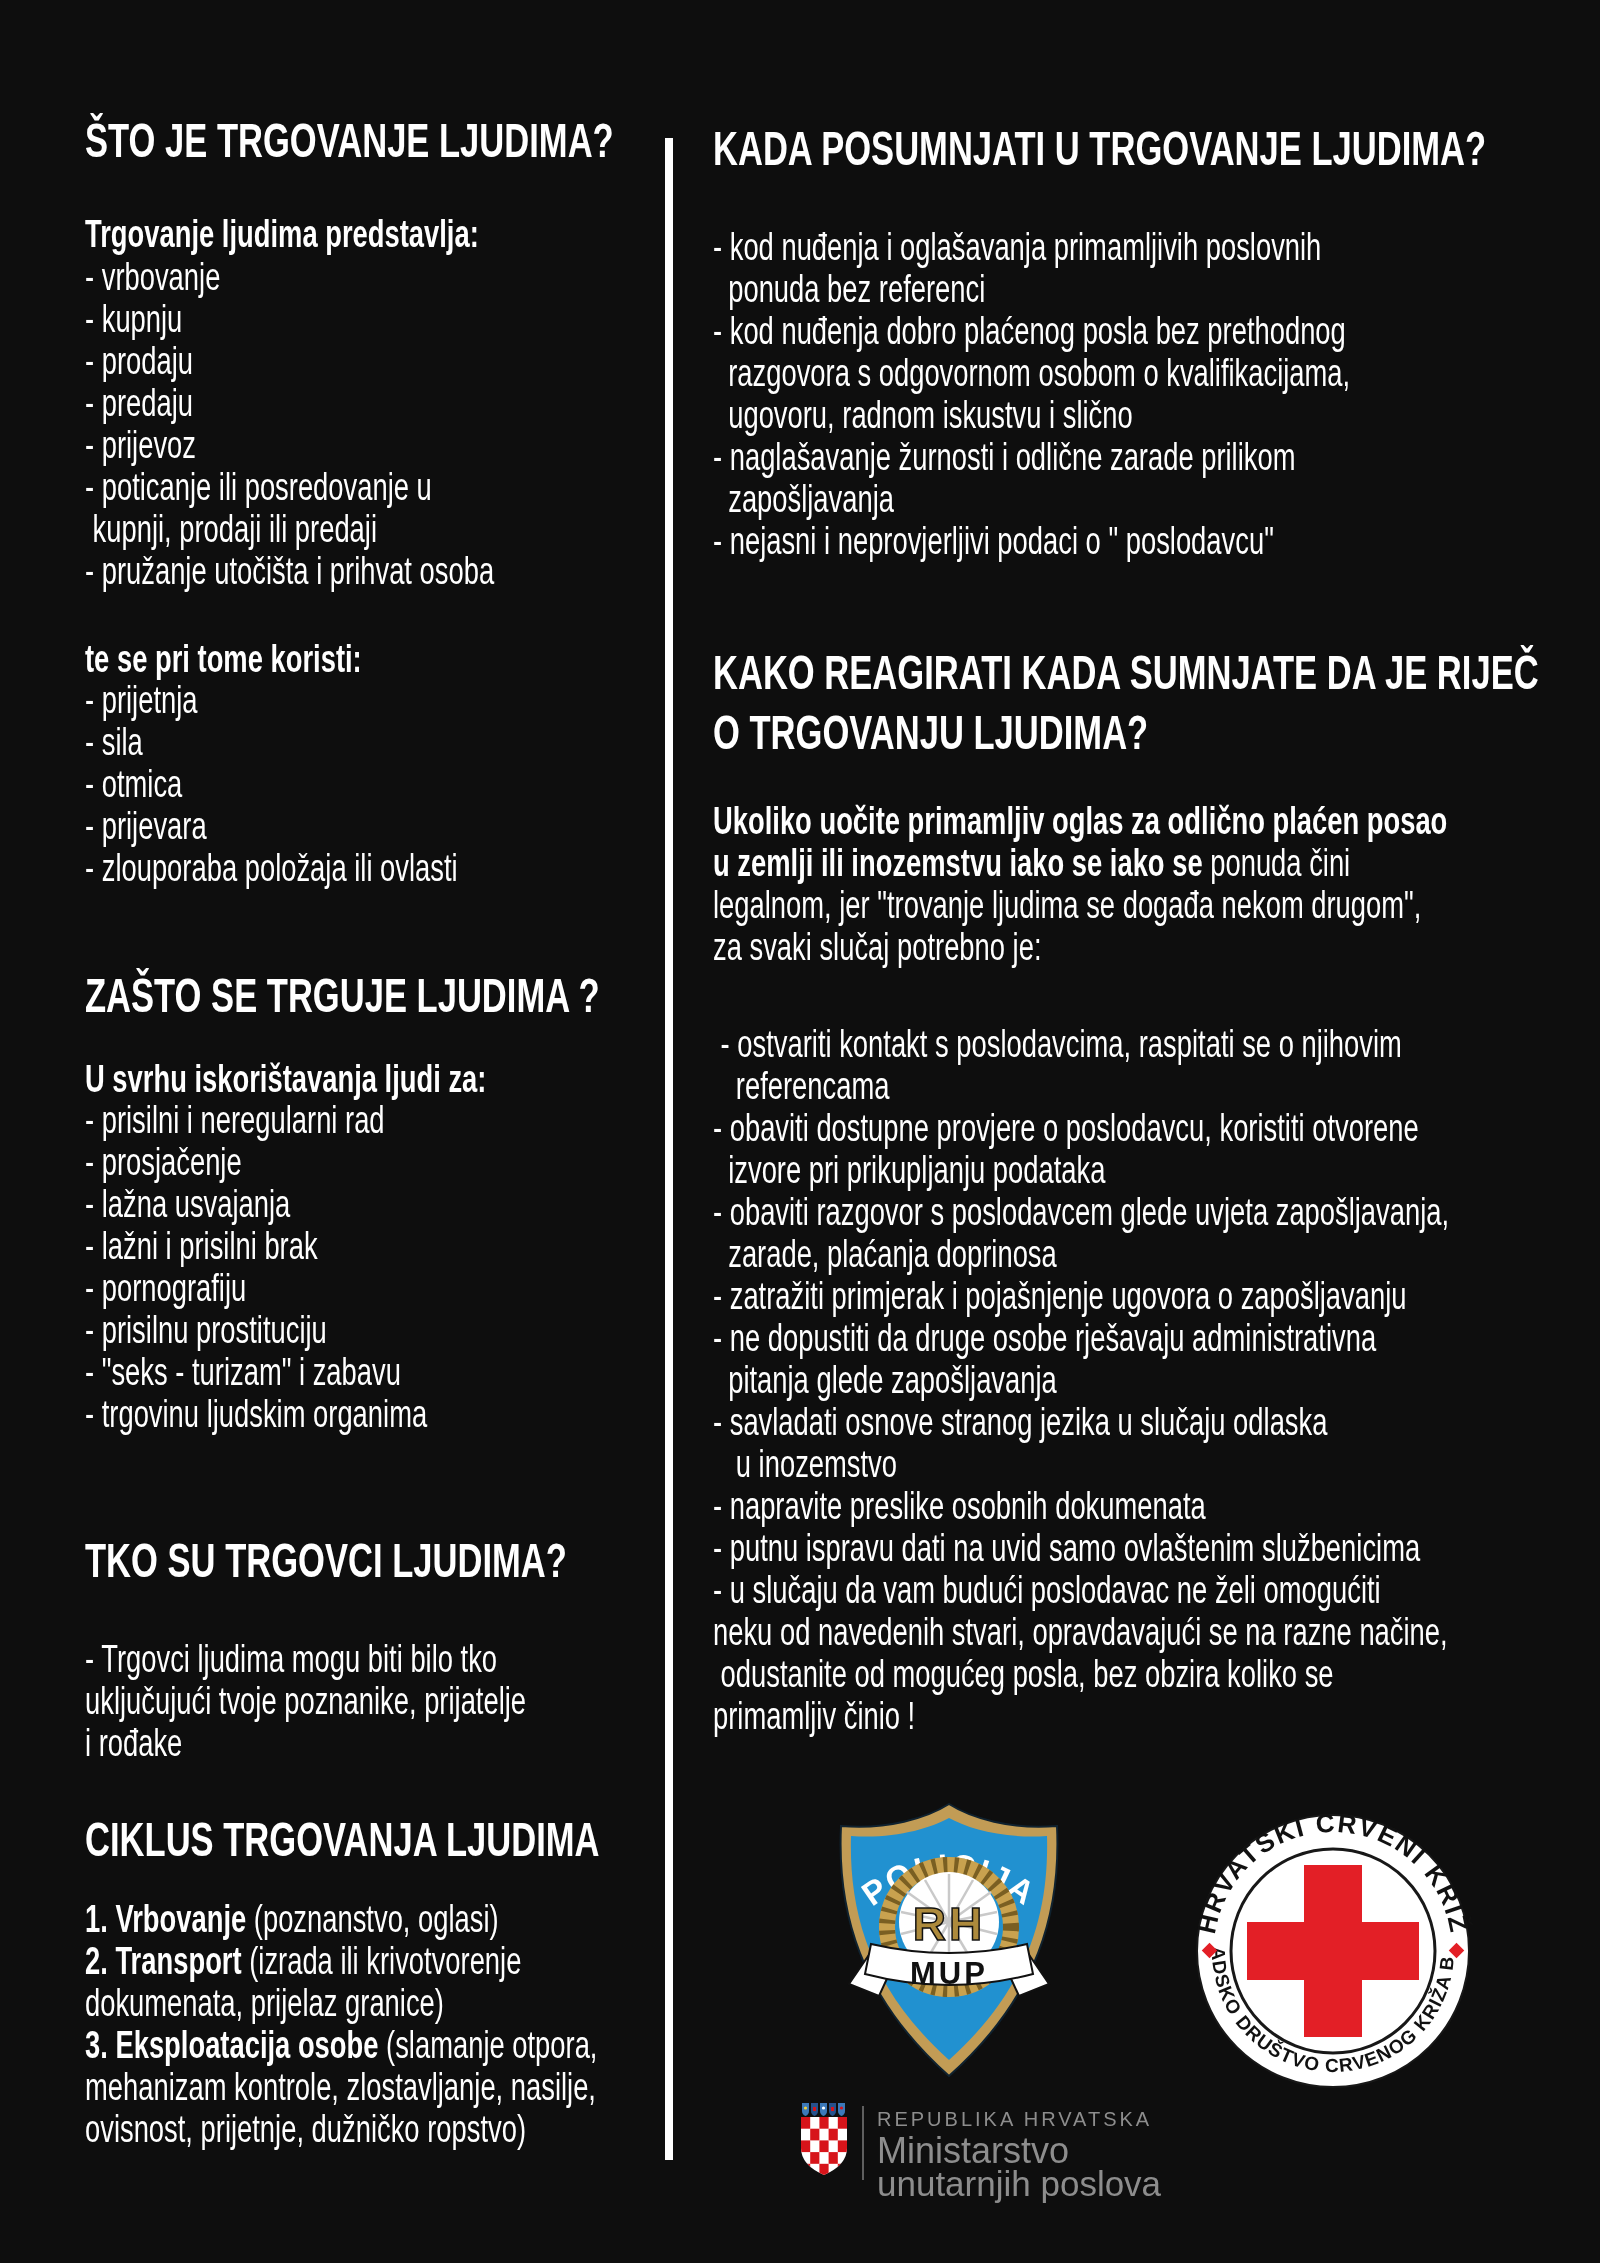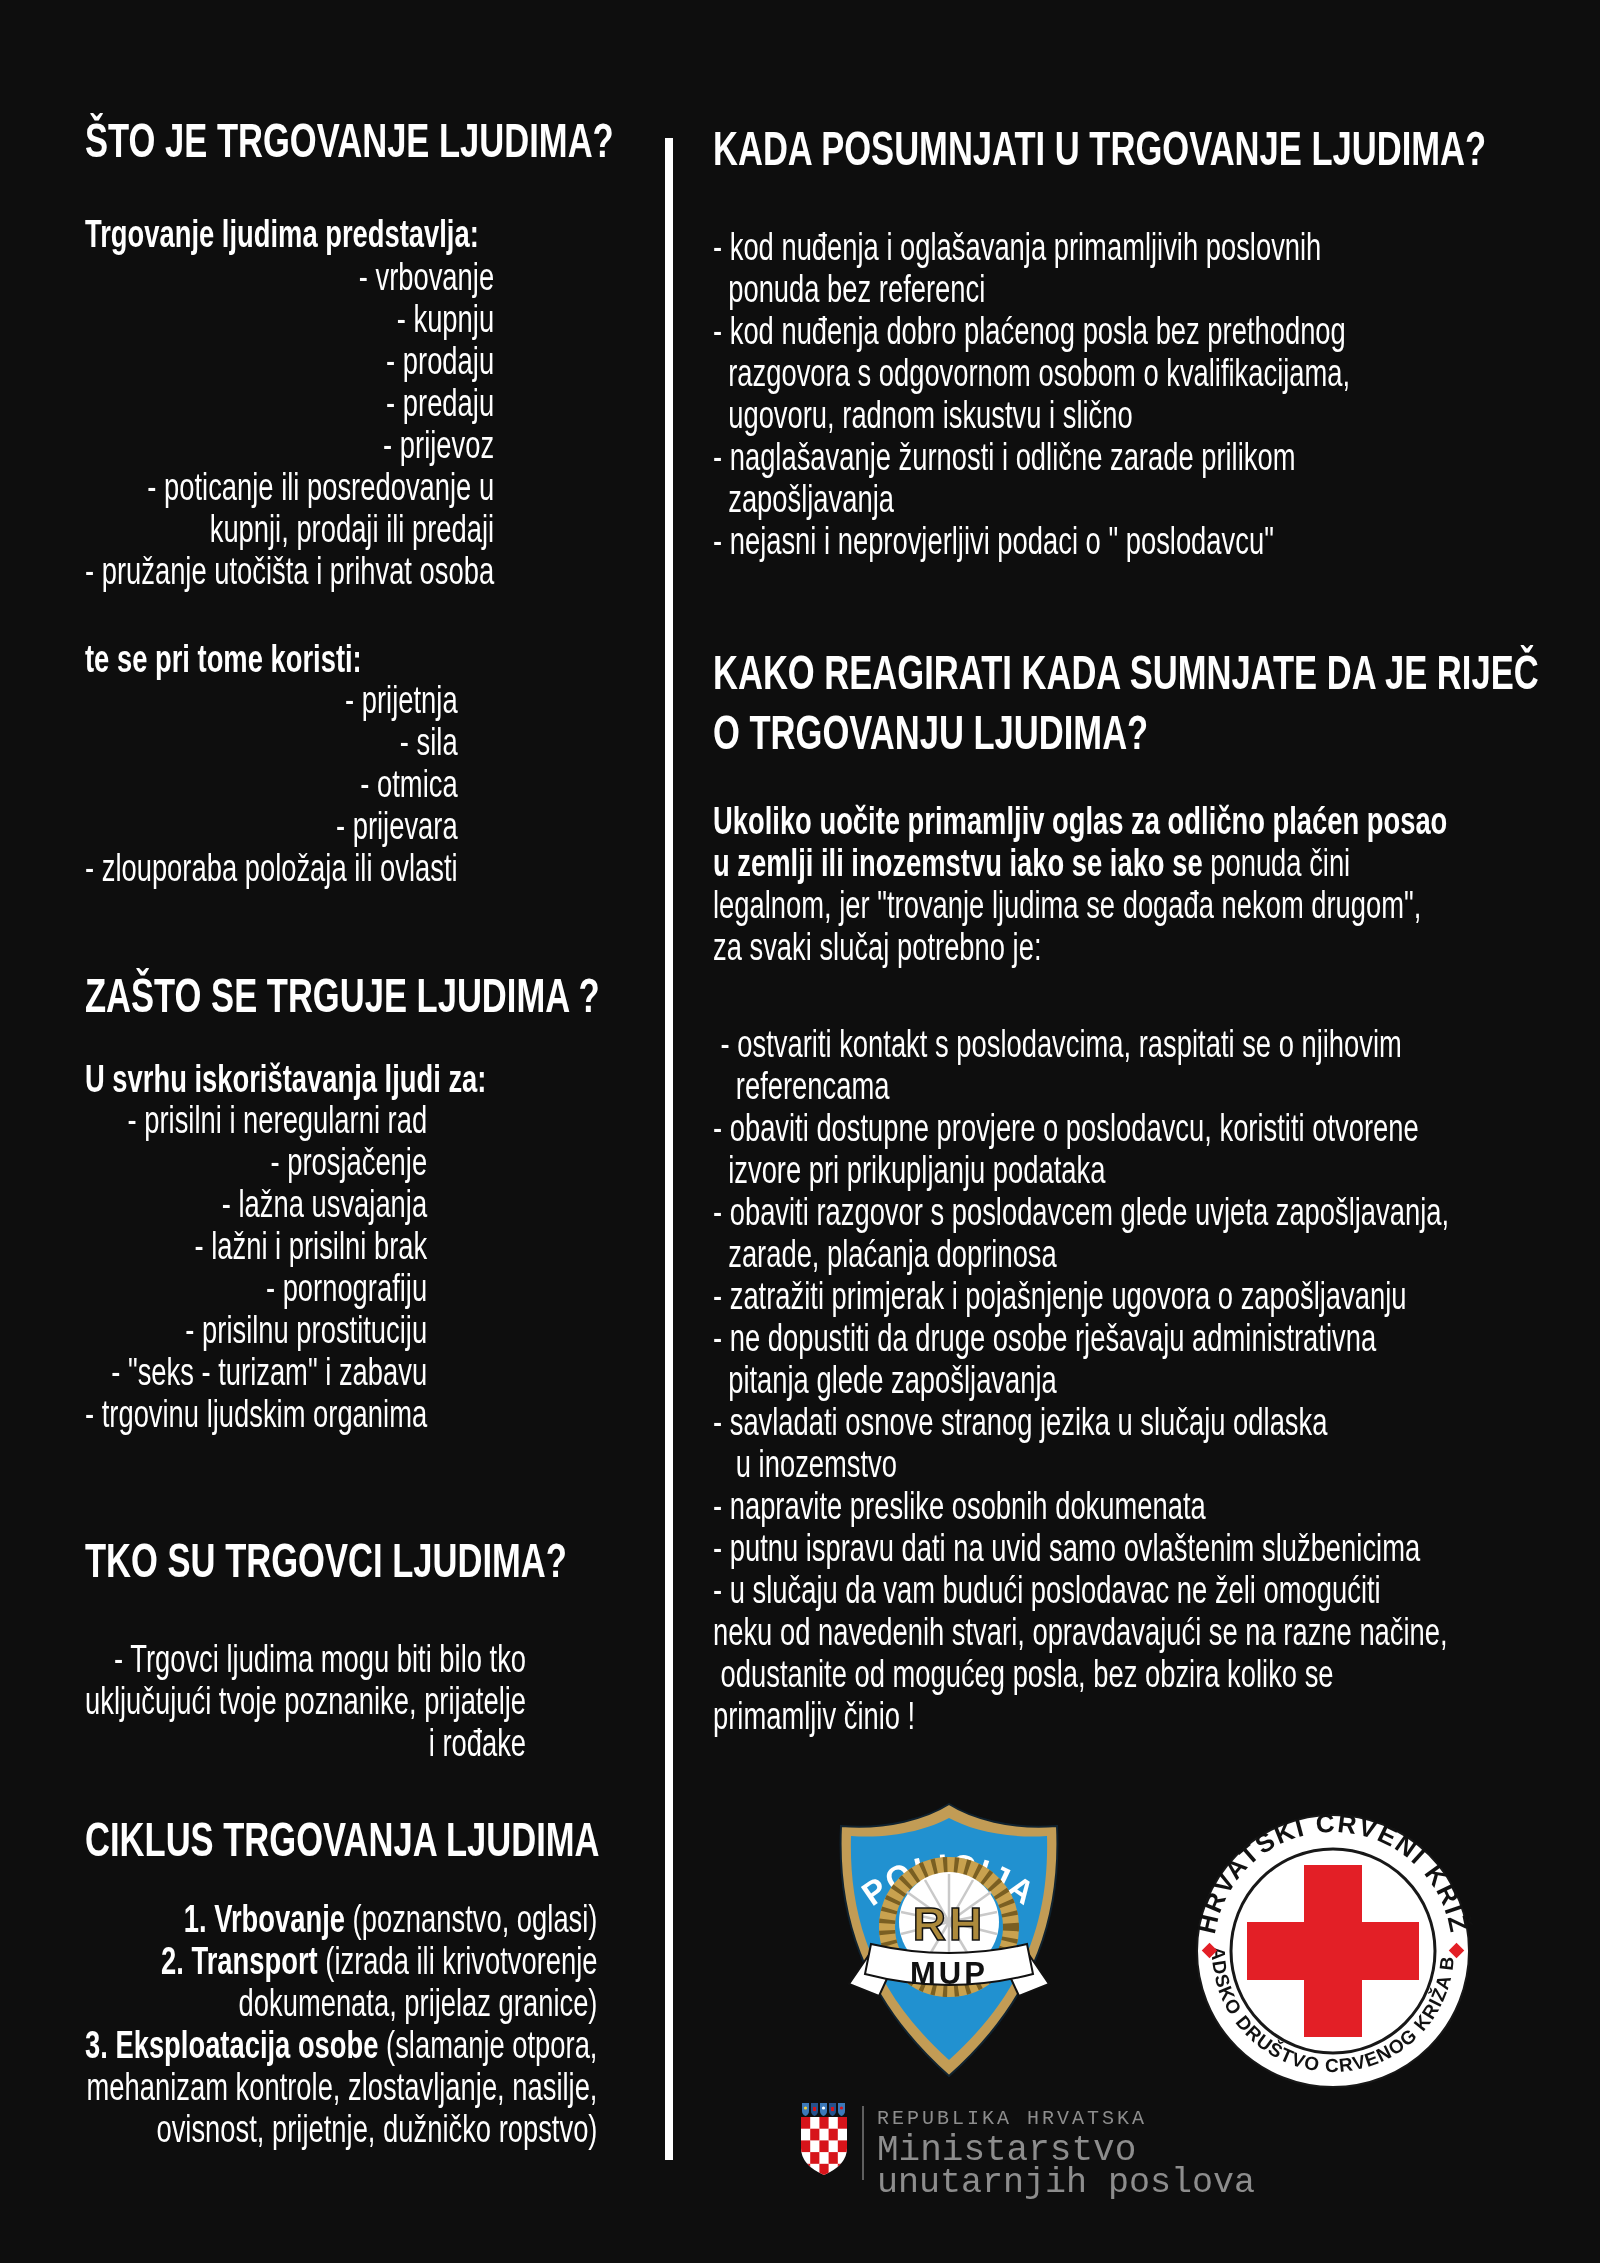--- a/index.html
+++ b/index.html
@@ -1,29 +1,29 @@
 <!DOCTYPE html>
 <html><head>
 <meta charset="utf-8">
 <style>
   html,body{margin:0;padding:0;background:#000;}
   #poster{position:relative;width:1600px;height:2263px;background:#0e0e0e;overflow:hidden;
           font-family:"Liberation Sans",sans-serif;color:#fff;}
   .col{position:absolute;top:0;height:100%;}
-  #col-left{left:85px;width:640px;text-align:right;}
+  #col-left{left:85px;width:640px;}
   #col-right{left:713px;width:900px;}
   .block{position:absolute;left:0;transform-origin:0 0;white-space:pre;}
   .block.heading{font-size:48px;font-weight:700;line-height:60px;transform:scaleX(0.72);letter-spacing:0px;}
   .block.bold{font-size:38px;font-weight:700;line-height:42px;transform:scaleX(0.72);}
   .block.lines{font-size:38px;font-weight:400;line-height:42px;transform:scaleX(0.72);}
   .block .line span.b{font-weight:700;}
   #divider{position:absolute;left:665px;top:138px;width:8px;height:2022px;background:#fff;}
   .logo{position:absolute;}
   #ministry-text{position:absolute;left:877px;top:2104px;color:#8d8d8d;
-                 font-family:Liberation Mono, monospace;}
+                 font-family:Liberation Sans, sans-serif;}
   #ministry-line1{font-size:20px;letter-spacing:3px;line-height:30px;}
   #ministry-line2{font-size:36px;line-height:33px;}
   #ministry-line3{font-size:35px;line-height:33px;}
   #ministry-divider{position:absolute;left:862px;top:2106px;width:2px;height:74px;background:#5f5f5f;}
 </style>
 </head>
 <body>
 
 <div id="poster">
 

